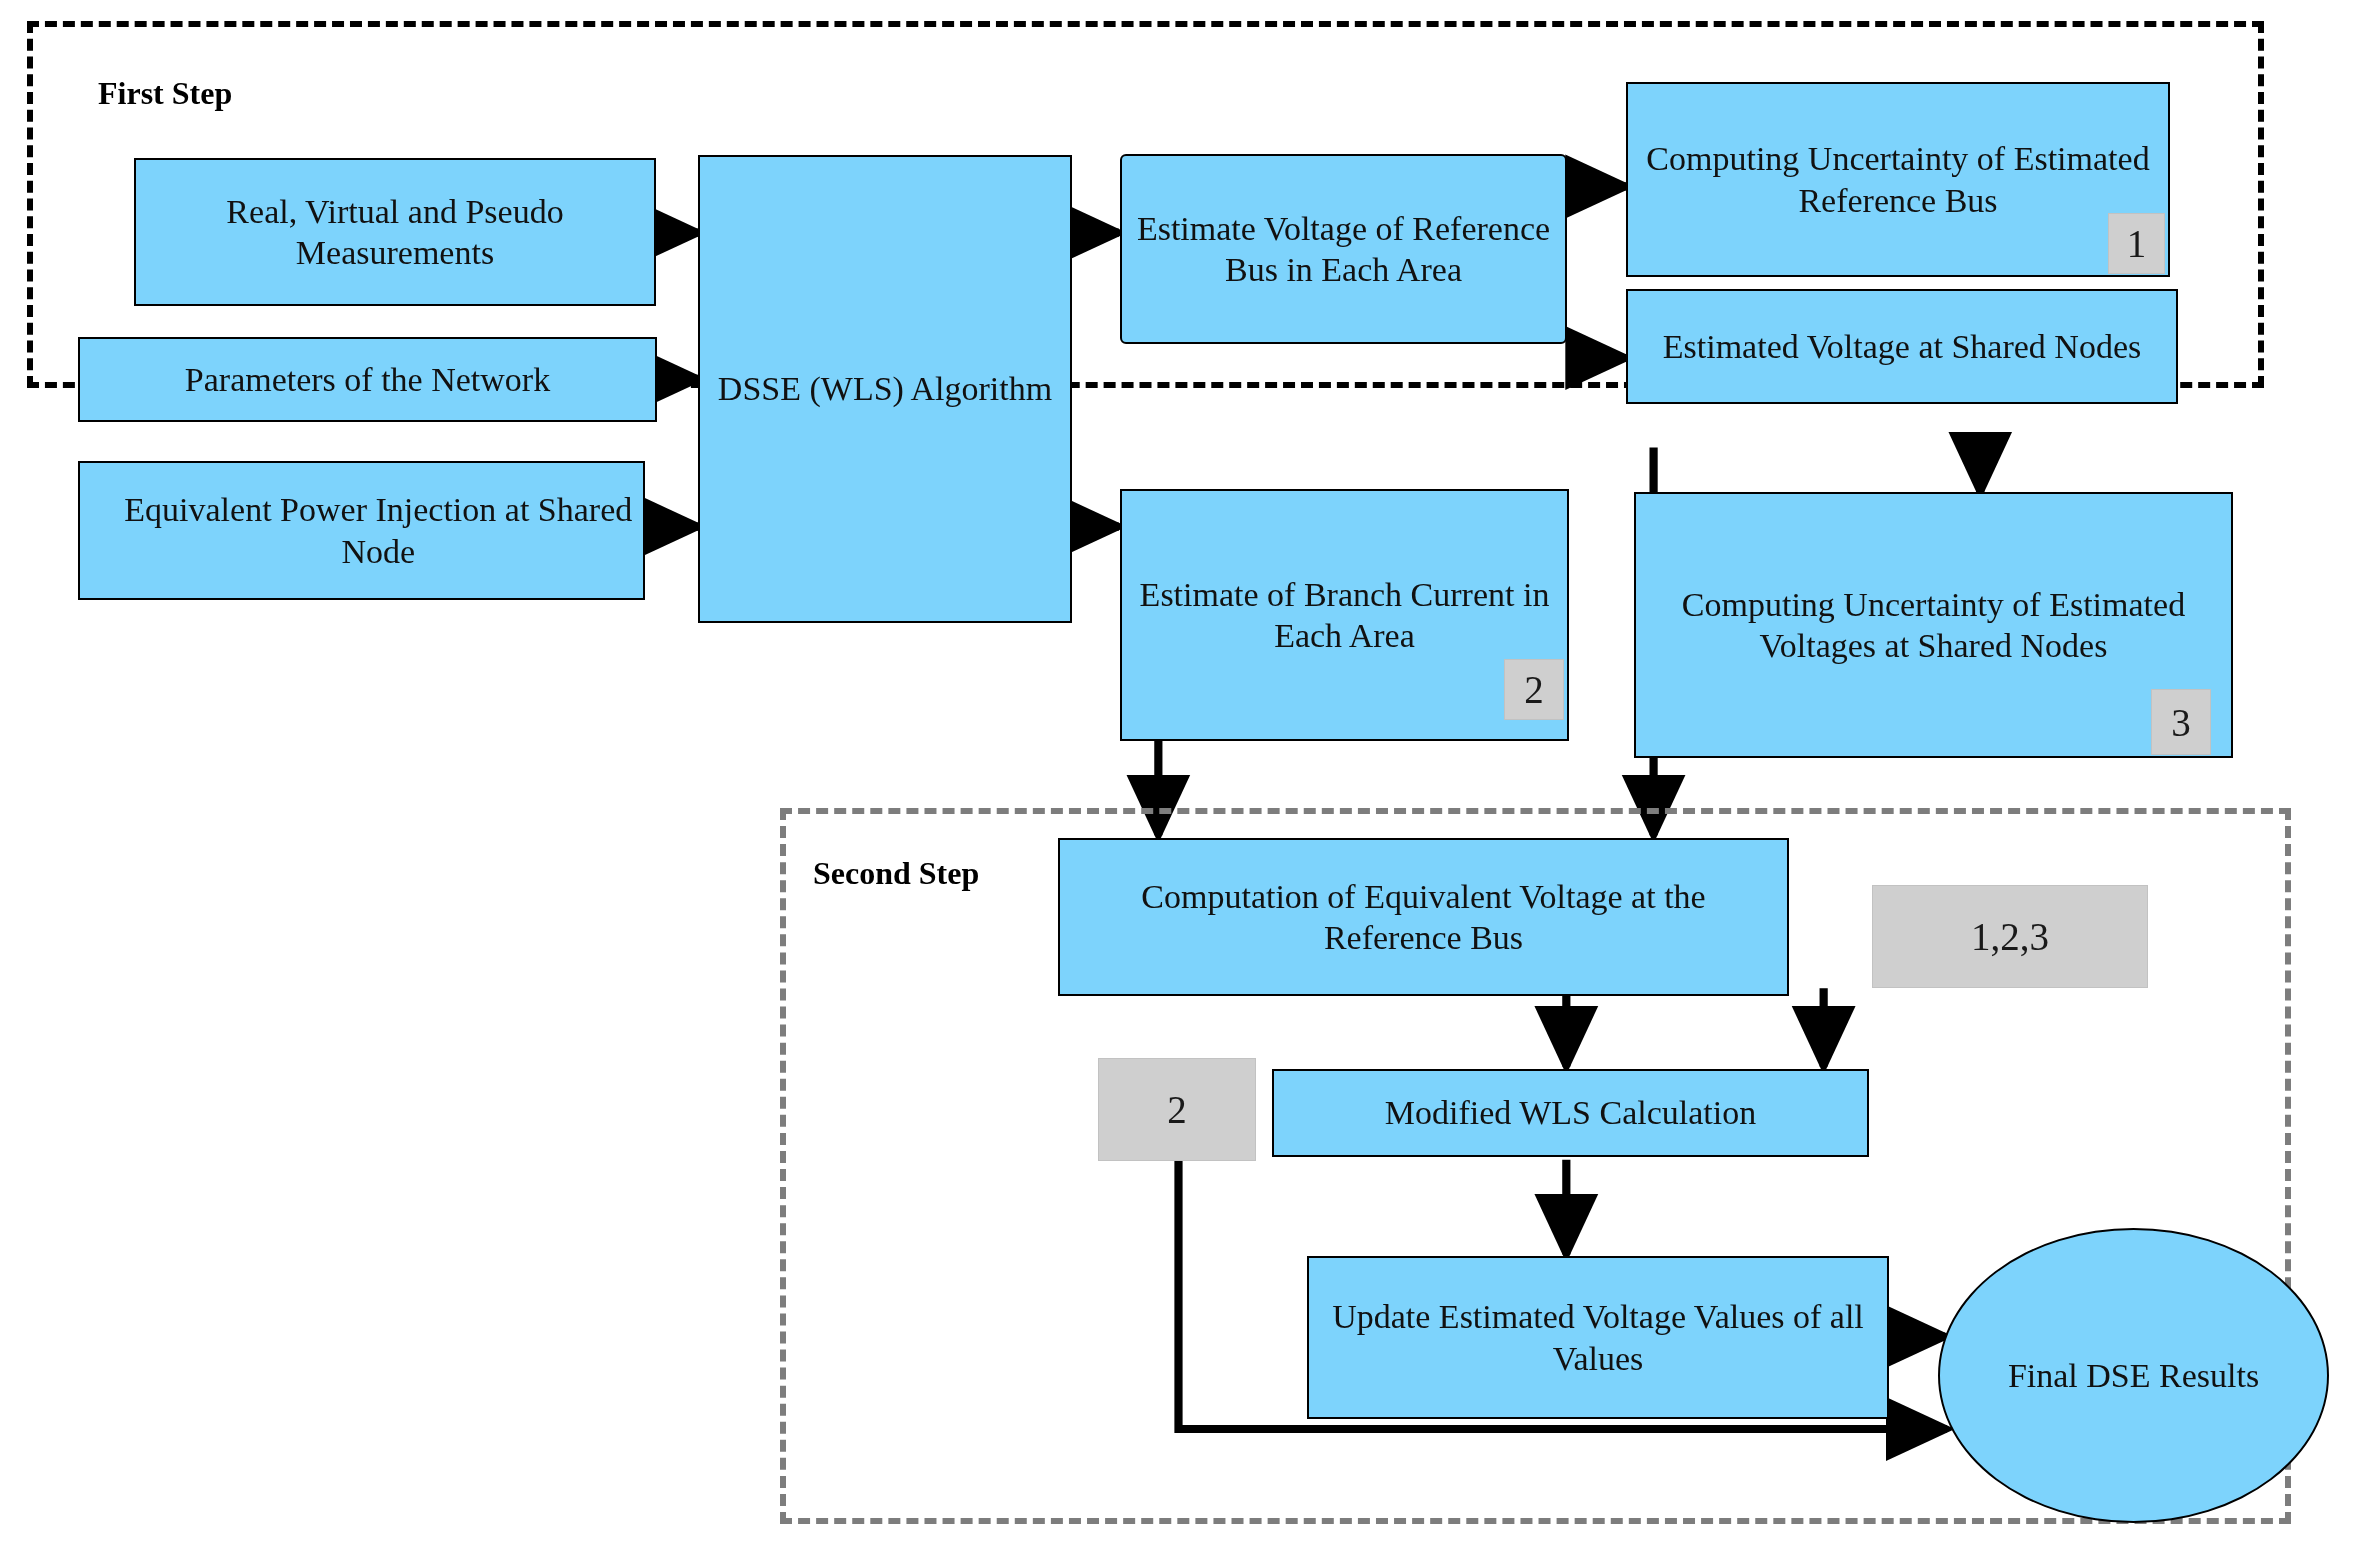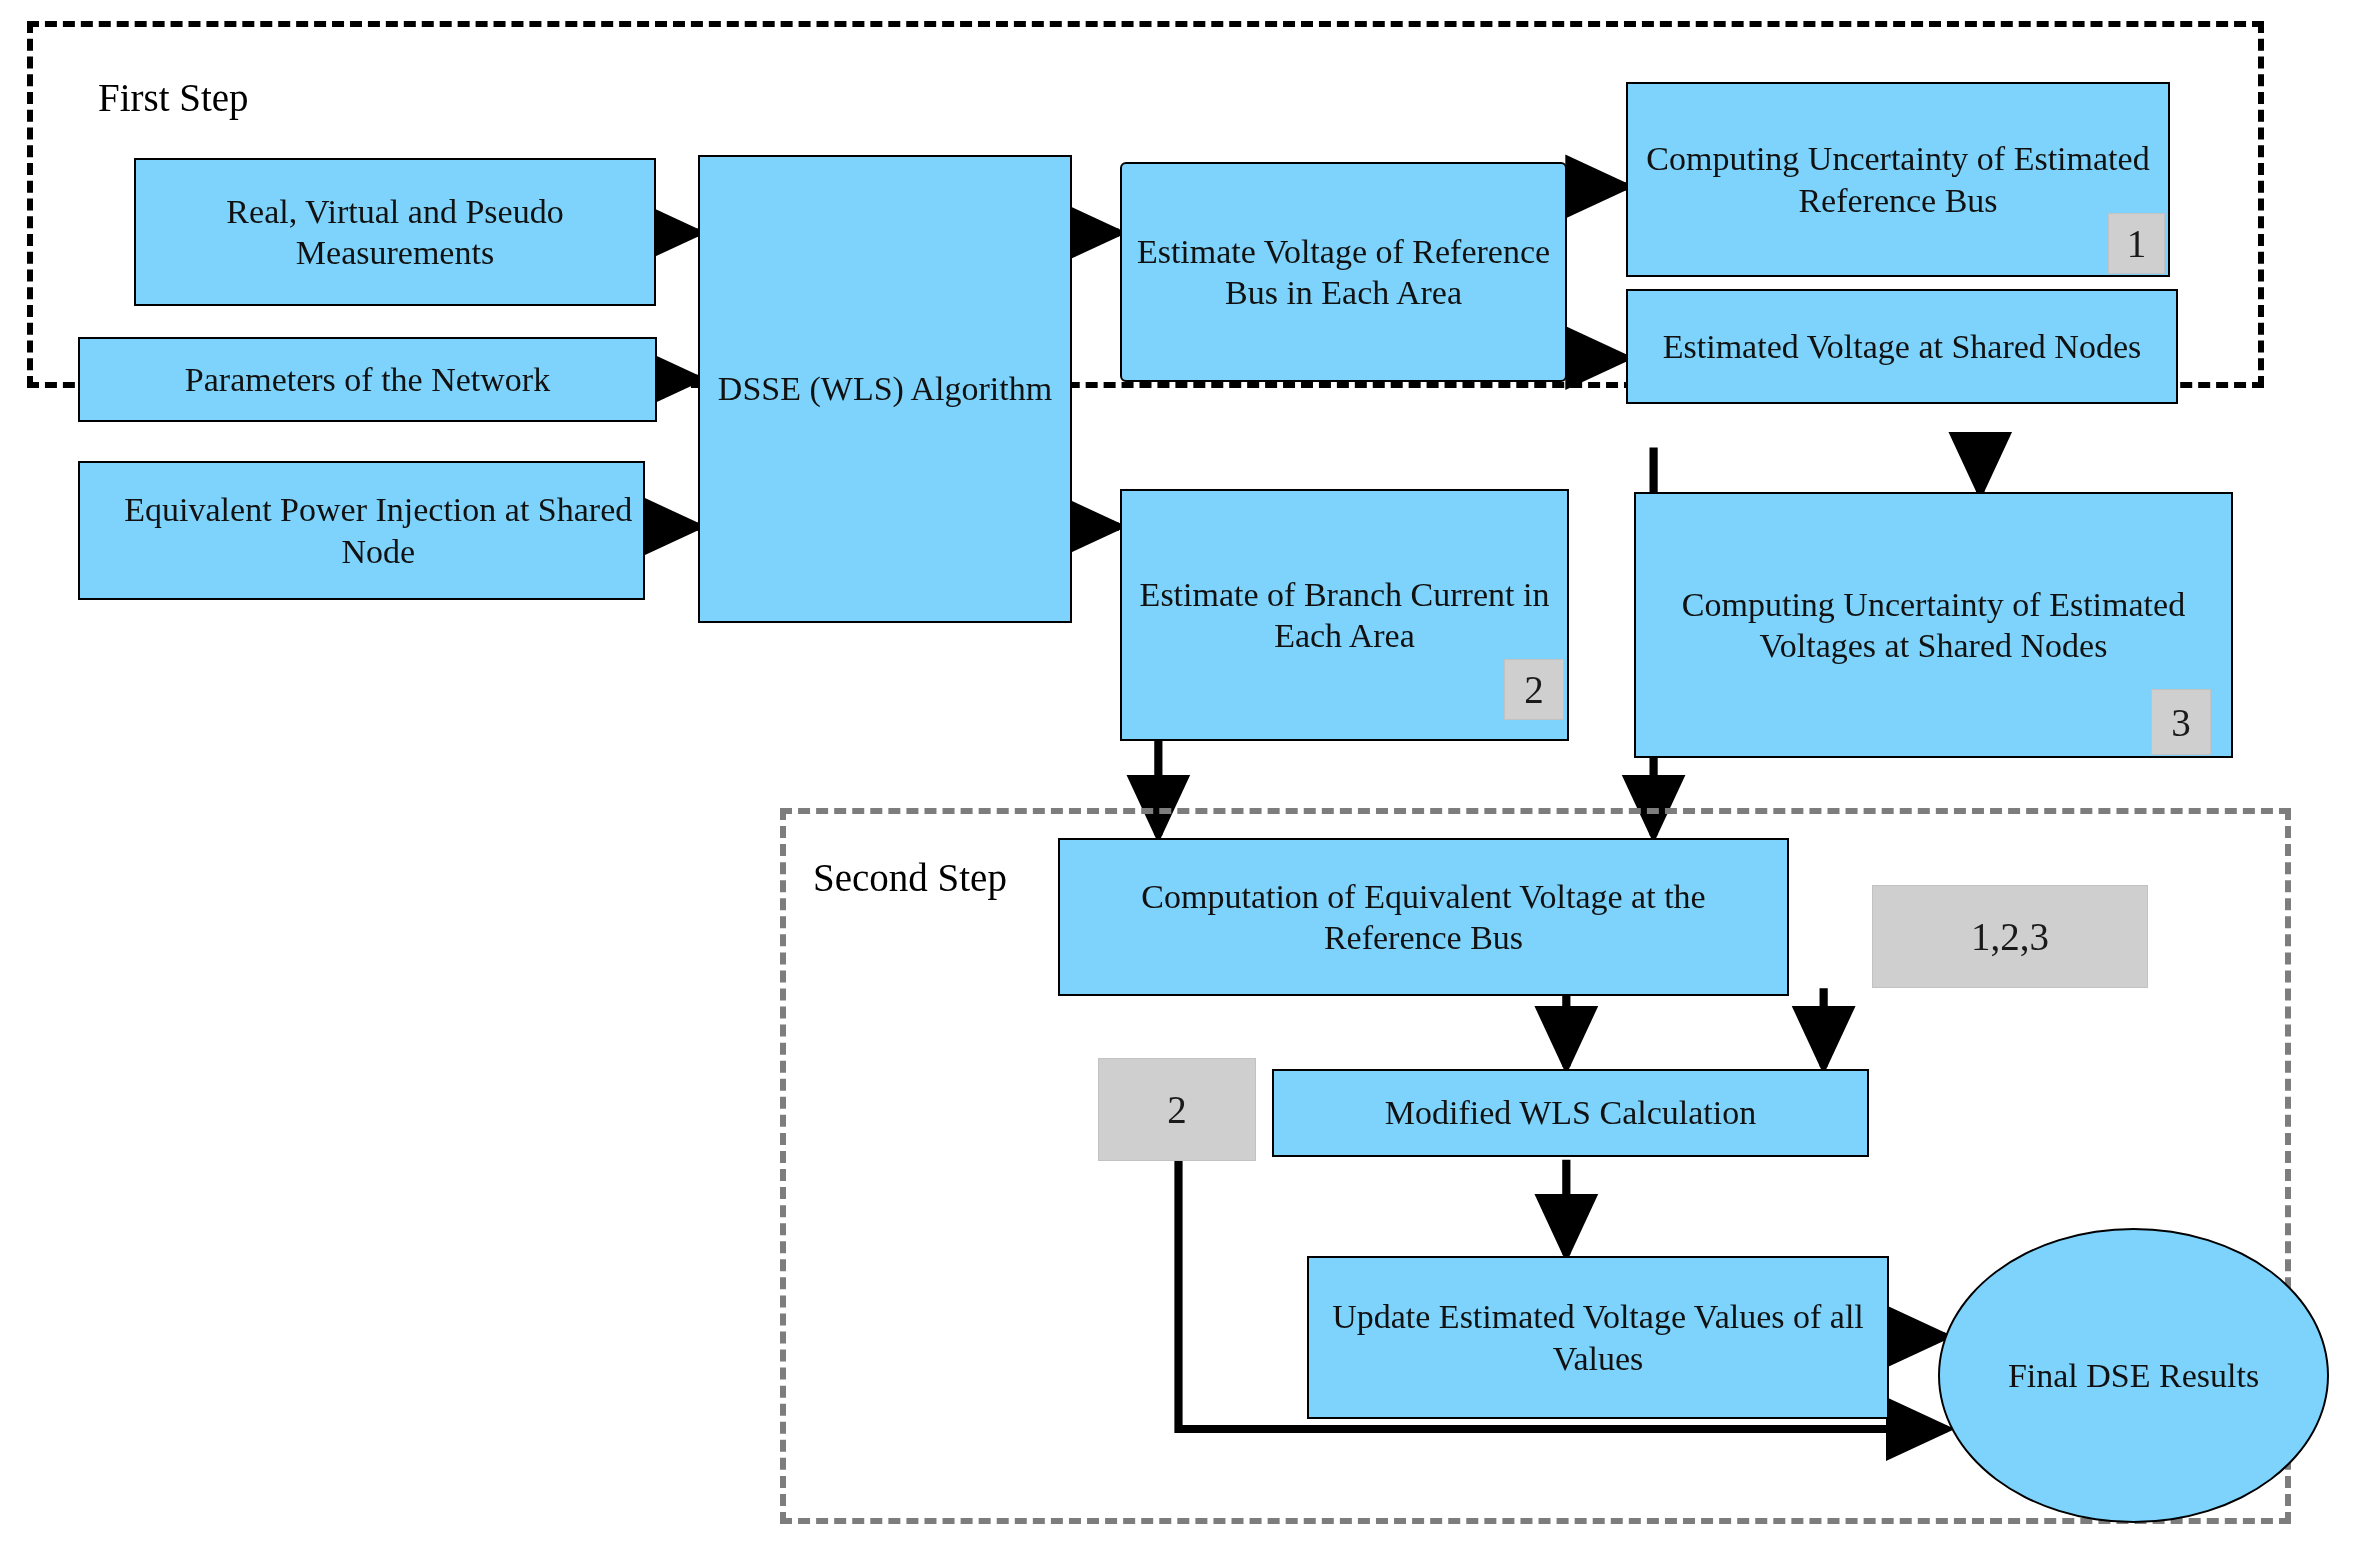--- a/index.html
+++ b/index.html
@@ -53,22 +53,22 @@
     align-items: center;
     justify-content: center;
     font-family: "Liberation Serif", serif;
     font-size: 39px;
     color: #1a1a1a;
     z-index: 6;
   }
   .step-label {
     position: absolute;
     font-family: "Liberation Serif", serif;
-    font-weight: normal;
-    font-size: 39px;
+    font-weight: bold;
+    font-size: 32px;
     color: #000000;
     white-space: nowrap;
     z-index: 4;
     text-align: right;
   }
   .region {
     position: absolute;
     box-sizing: border-box;
     z-index: 1;
     background: transparent;
@@ -132,21 +132,21 @@
   </svg>
 
   <div class="node" style="left:134px; top:158px; width:522px; height:148px;">Real, Virtual and Pseudo Measurements</div>
 
   <div class="node" style="left:78px; top:337px; width:579px; height:85px;">Parameters of the Network</div>
 
   <div class="node" style="left:78px; top:461px; width:567px; height:139px;padding-left:44px;">Equivalent Power Injection at Shared Node</div>
 
   <div class="node" style="left:698px; top:155px; width:374px; height:468px;">DSSE (WLS) Algorithm</div>
 
-  <div class="node" style="left:1120px; top:162px; width:447px; height:220px;border-radius:6px;">Estimate Voltage of Reference Bus in Each Area</div>
+  <div class="node" style="left:1120px; top:154px; width:447px; height:190px;border-radius:6px;">Estimate Voltage of Reference Bus in Each Area</div>
 
   <div class="node" style="left:1120px; top:470px; width:449px; height:252px;margin-top:19px;">Estimate of Branch Current in Each Area</div>
 
   <div class="node" style="left:1626px; top:82px; width:544px; height:195px;">Computing Uncertainty of Estimated Reference Bus</div>
 
   <div class="node" style="left:1626px; top:289px; width:552px; height:115px;">Estimated Voltage at Shared Nodes</div>
 
   <div class="node" style="left:1634px; top:492px; width:599px; height:266px;">Computing Uncertainty of Estimated Voltages at Shared Nodes</div>
 
   <div class="node" style="left:1058px; top:838px; width:731px; height:158px;">Computation of Equivalent Voltage at the Reference Bus</div>

